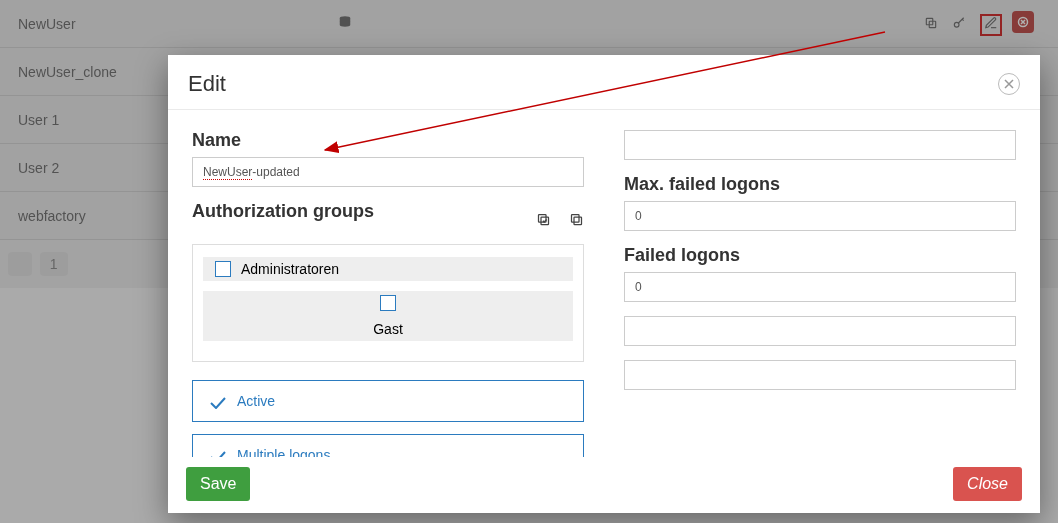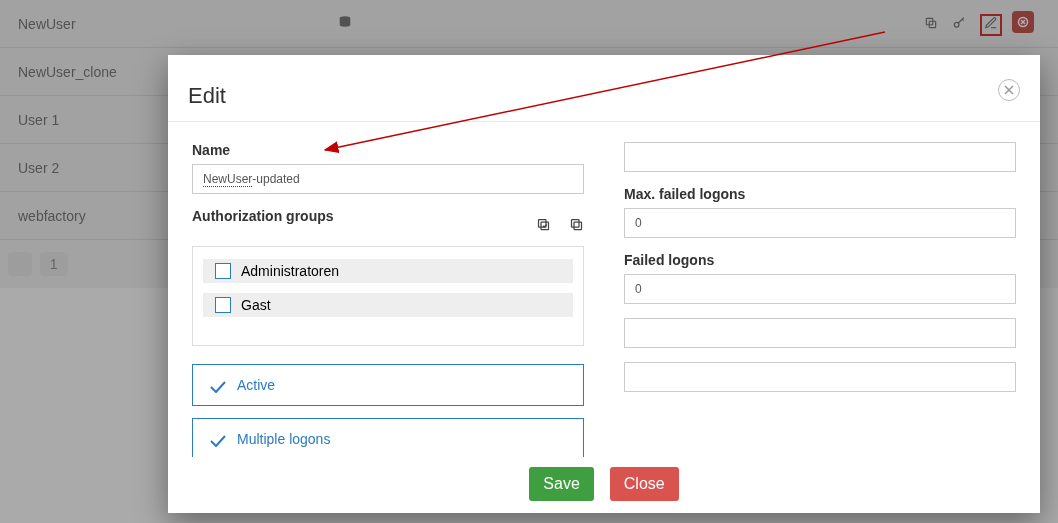--- a/index.html
+++ b/index.html
@@ -76,21 +76,21 @@
       display: flex;
       flex-direction: column;
     }
     .modal-header {
       padding: 16px 20px 12px;
       border-bottom: 1px solid #eaeaea;
       display:flex;
       align-items:center;
       justify-content: space-between;
     }
-    .modal-header h2 { font-size: 22px; font-weight: 500; color: #333; margin-top: 12px; }
+    .modal-header h2 { font-size: 22px; font-weight: 500; color: #333; }
     .close-x {
       width: 22px; height: 22px;
       border: 1px solid #bbb;
       border-radius: 50%;
       display:flex; align-items:center; justify-content:center;
       color: #999;
       font-size: 14px;
       cursor: pointer;
     }
     .modal-body {
@@ -103,21 +103,21 @@
       position: relative;
     }
     .modal-body::-webkit-scrollbar { width: 16px; }
     .modal-body::-webkit-scrollbar-track { background: #f1f1f1; }
     .modal-body::-webkit-scrollbar-thumb { background: #c1c1c1; }
     .col-left, .col-right { }
     .field-label {
       font-weight: 700;
       color: #333;
       margin-bottom: 6px;
-      font-size: 14px;
+      font-size: 18px;
     }
     .field-header {
       display:flex; align-items:center; justify-content:space-between;
       margin-bottom: 6px;
     }
     .field-header .field-label { margin-bottom: 16px; }
     .field-icons { display:flex; gap: 18px; }
     .field-icons .ibtn { color:#444; cursor:pointer; display:flex; align-items:center; }
     .text-input {
       width: 100%;
@@ -133,21 +133,21 @@
       padding: 12px 10px;
       margin-top: 2px;
       margin-bottom: 18px;
     }
     .auth-item {
       background: #eee;
       padding: 4px 12px;
       margin-bottom: 10px;
       display:flex; align-items:center; gap: 10px;
     }
-    .auth-item:last-child { margin-bottom: 16px; }
+    .auth-item:last-child { margin-bottom: 8px; flex-direction: column; }
     .chk {
       width: 16px; height: 16px;
       border: 1.5px solid #2b7bbf;
       background: #fff;
     }
     .toggle-btn {
       border: 1.5px solid #2b7bbf;
       color: #2b7bbf;
       padding: 12px 16px;
       margin-bottom: 12px;
@@ -155,33 +155,33 @@
       cursor: pointer;
     }
     .toggle-btn:last-child { margin-bottom: 0; }
     .check-mark {
       display:inline-flex; align-items:center; justify-content:center;
       width: 18px;
     }
     .modal-footer {
       padding: 10px 18px 12px;
       display:flex;
-      justify-content:center;
+      justify-content:space-between;
       gap: 16px;
     }
     .btn {
       border: none;
       color: #fff;
       font-size: 16px;
       padding: 8px 14px;
       border-radius: 3px;
       cursor: pointer;
     }
     .btn-save { background:#3f9e3f; }
-    .btn-close { background:#d9534f; }
+    .btn-close { background:#d9534f;font-style:italic; }
     
     .annotation-svg {
       position:absolute; inset:0;
       pointer-events:none;
       z-index: 100;
     }
   </style>
 </head>
 <body>
 

